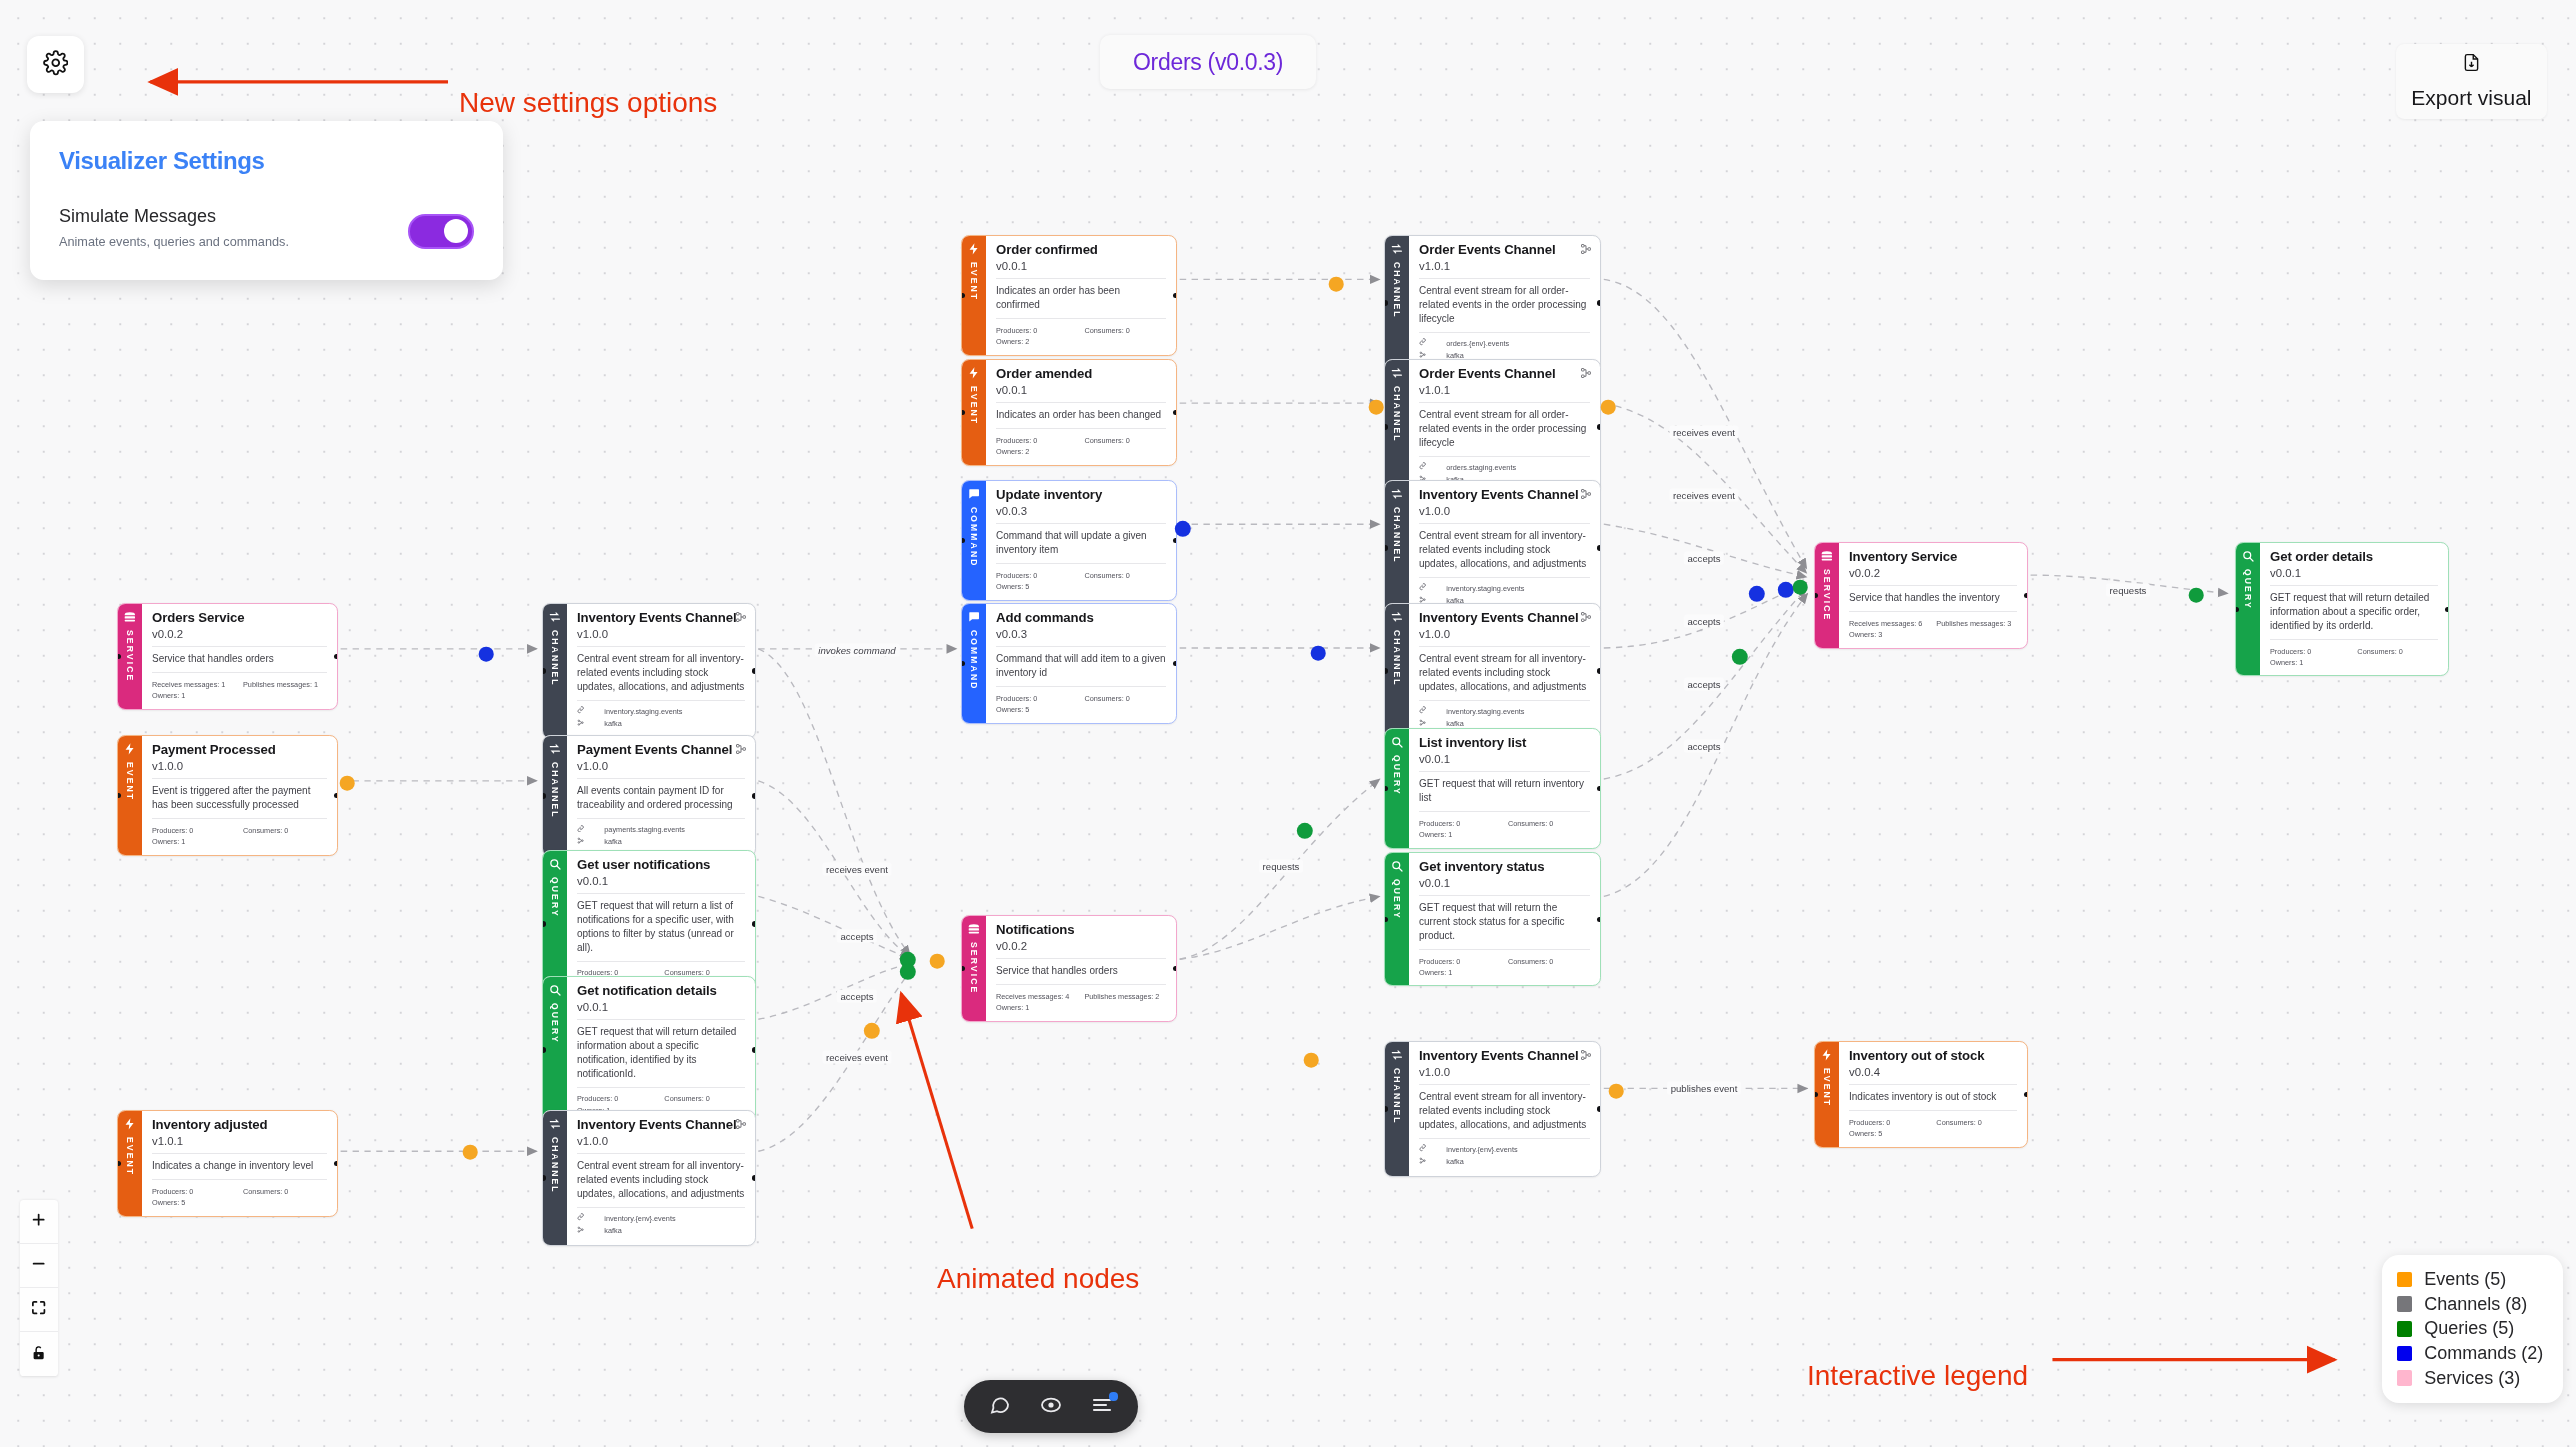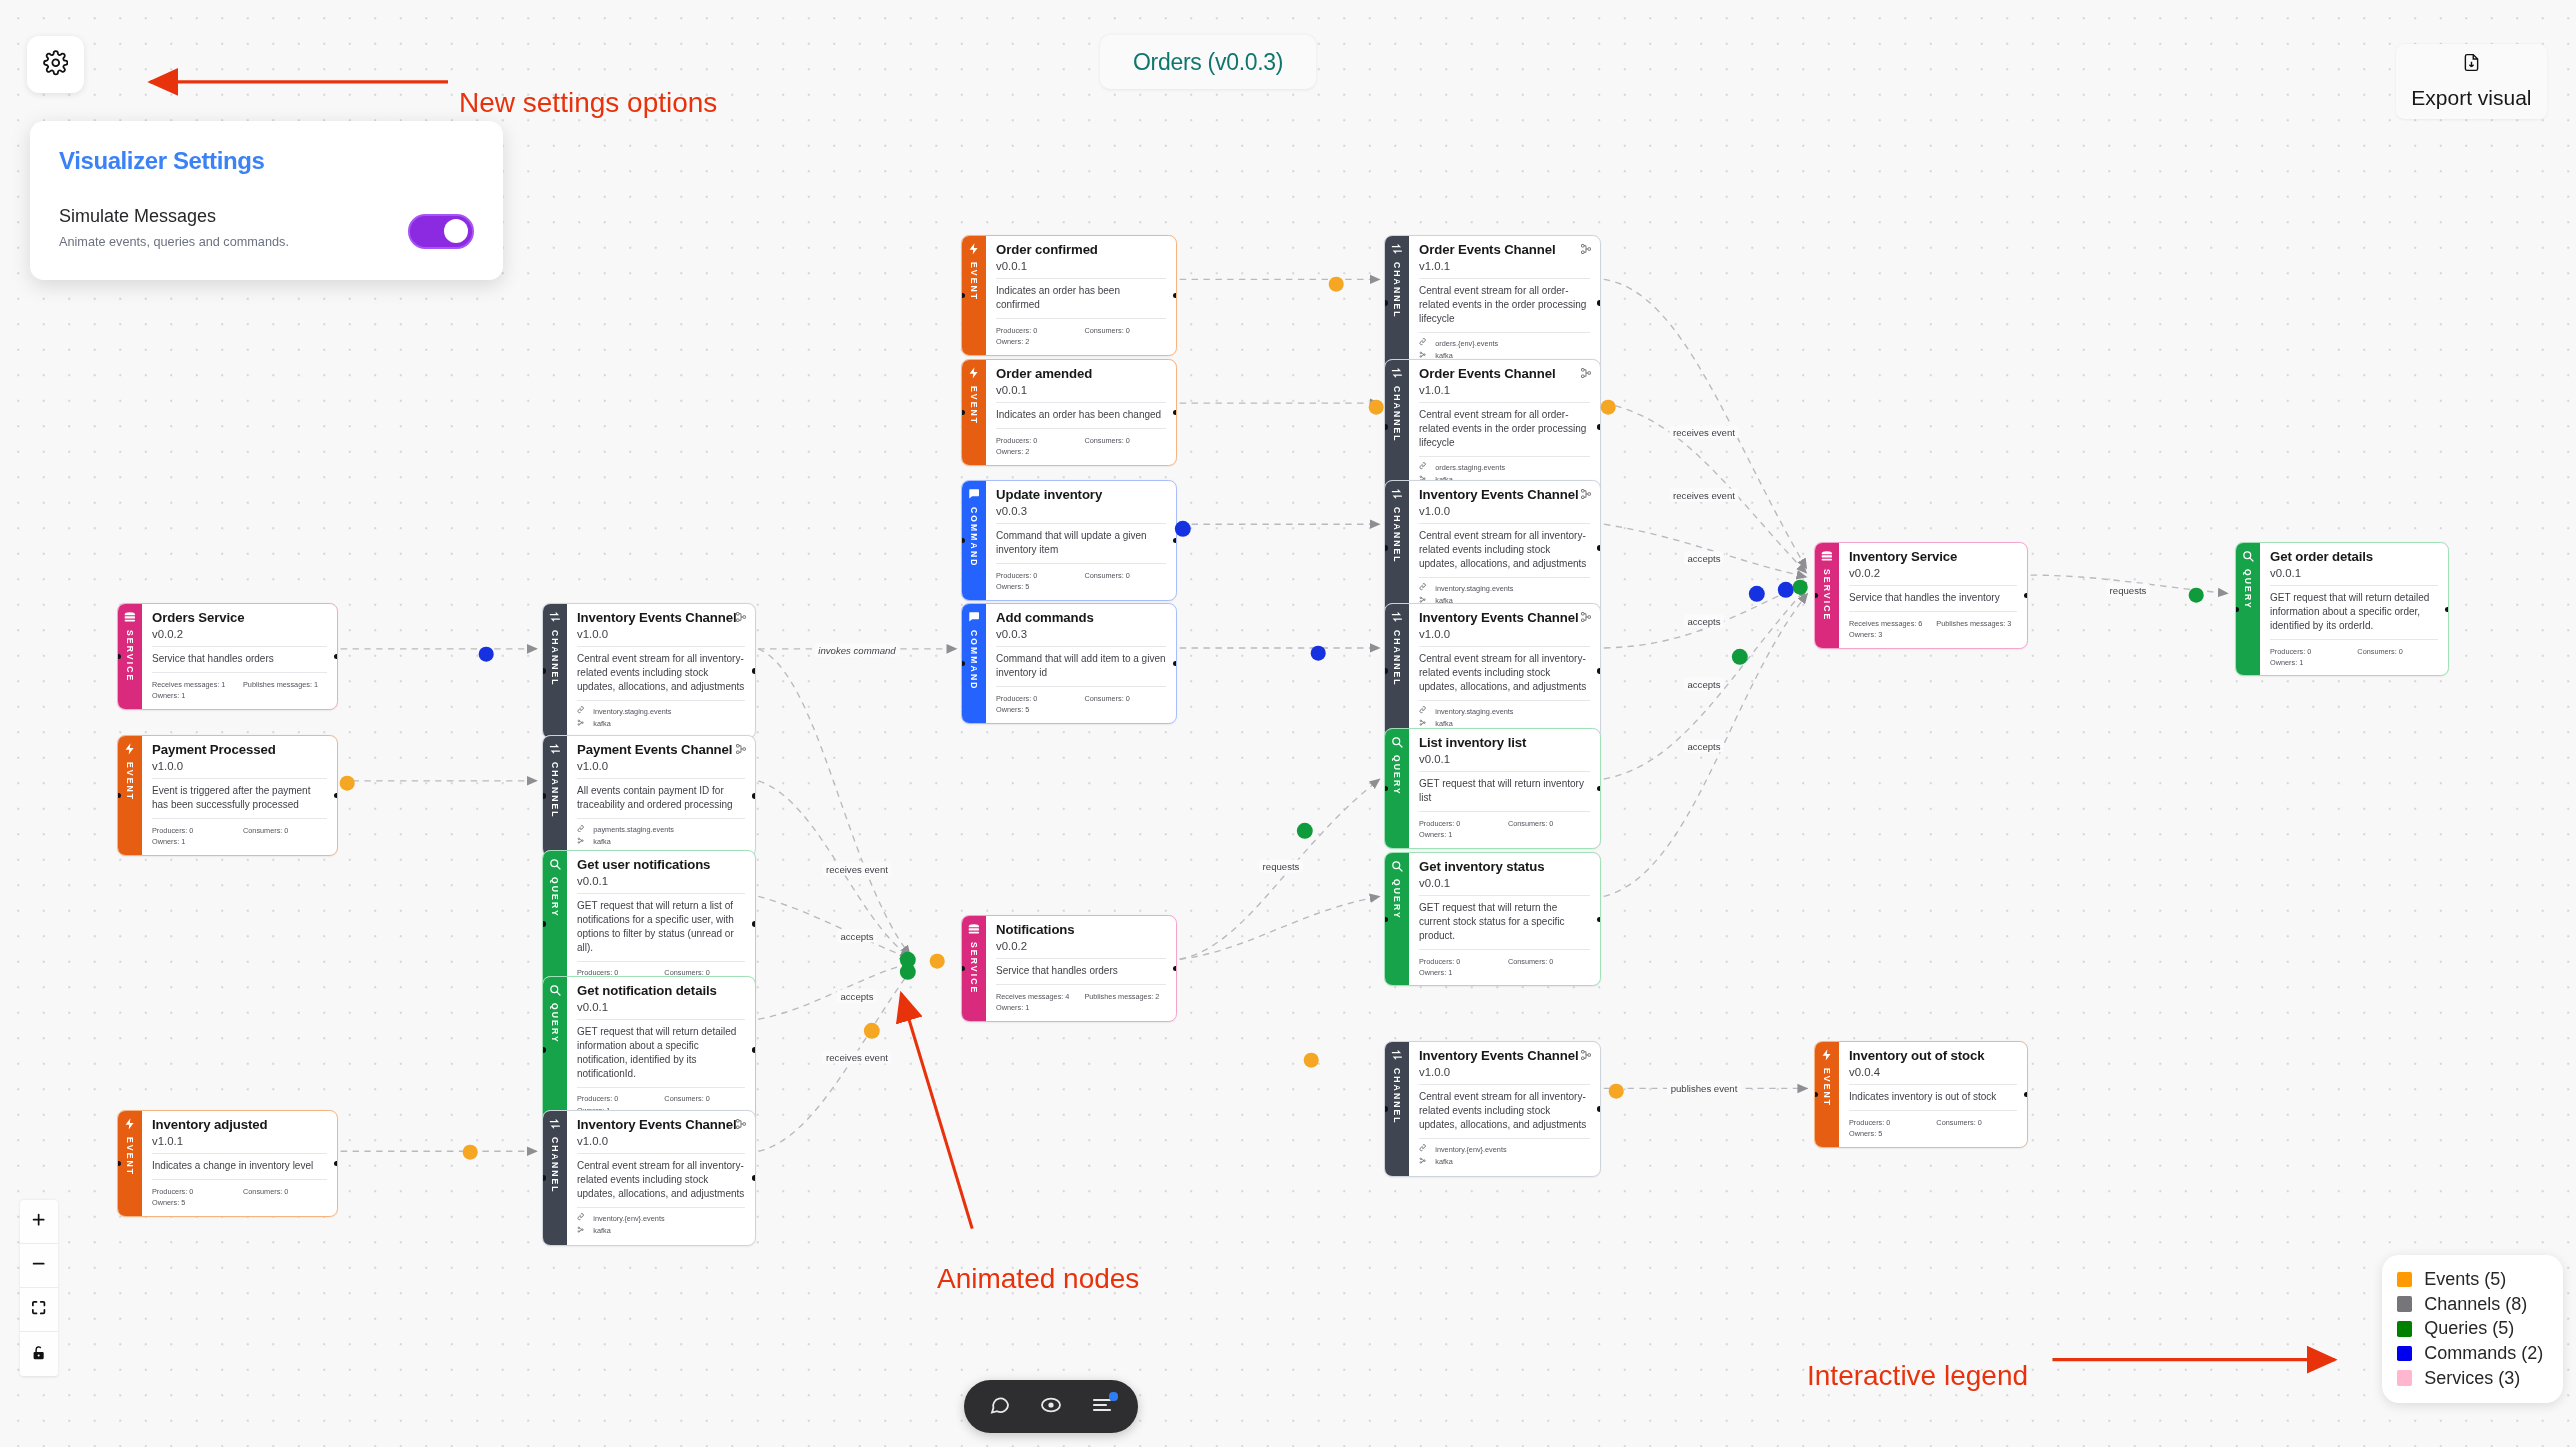--- a/index.html
+++ b/index.html
@@ -46,21 +46,21 @@
   .n-ver { font-size: 11.4px; color: #3f3f46; margin-top: 2.7px; padding-bottom: 5.5px; }
   .n-desc {
     font-size: 10px; color: #3f3f46; line-height: 1.38;
     border-top: 0.9px solid #e7e7ea; border-bottom: 0.9px solid #e7e7ea;
     padding: 5.5px 0 6.4px 0;
   }
   .n-meta { margin-top: 5.5px; font-size: 7.3px; color: #52525b; line-height: 1.55; }
   .n-meta .row2 { display: flex; }
   .n-meta .row2 .c1 { width: 52%; }
   .n-chan { margin-top: 4.6px; font-size: 7.3px; color: #52525b; line-height: 1.7; }
-  .n-chan .l { display: flex; align-items: flex-end; gap: 9px; }
+  .n-chan .l { display: flex; align-items: flex-end; gap: 20px; }
   .n-chan svg { width: 7.3px; height: 7.3px; flex: 0 0 7.3px; }
   .sitemap { position: absolute; top: 7.3px; right: 8.2px; width: 12px; height: 12px; opacity: .82; }
 
   
   .t-event   .rail { background: #e55e12; }
   .t-event           { border: 1.2px solid #f5b583; }
   .t-channel .rail { background: #3f4551; }
   .t-channel         { border: 1.2px solid #cfd3da; }
   .t-command .rail { background: #2563ff; }
   .t-command         { border: 1.2px solid #aabdfb; }
@@ -114,21 +114,21 @@
     background: #8b2ae0; border: 2.3px solid #a855f7;
     position: relative; flex: 0 0 66px; margin-top: 1.8px; cursor: pointer;
   }
   .toggle .knob { position: absolute; right: 3.6px; top: 3.6px; width: 24px; height: 24px; border-radius: 50%; background: #fff; }
 
   .title-pill {
     position: absolute; left: 1100px; top: 35px;
     background: #fafafa; border-radius: 10px;
     padding: 13.7px 33px;
     box-shadow: 0 0.9px 3.6px rgba(0,0,0,.07);
-    font-size: 23px; color: #0f766e; letter-spacing: -0.3px;
+    font-size: 23px; color: #6d28d9; letter-spacing: -0.3px;
   }
 
   .export-btn {
     position: absolute; right: 29px; top: 44px;
     background: #fafafa; border-radius: 8.2px;
     padding: 8.2px 15.5px;
     display: flex; align-items: center; gap: 8.2px;
     font-size: 21px; color: #18181b;
     box-shadow: 0 0.9px 2.7px rgba(0,0,0,.06);
     cursor: pointer;

